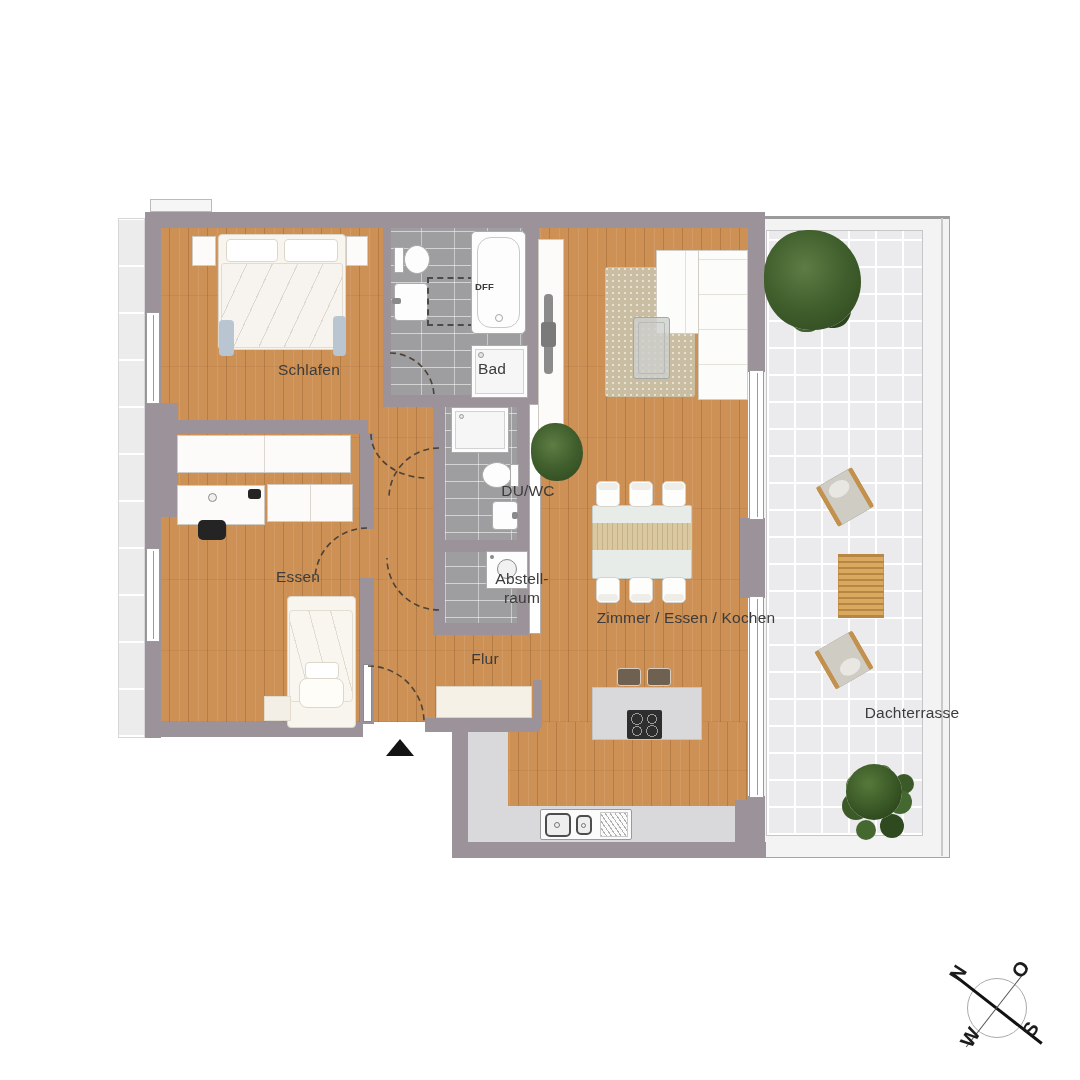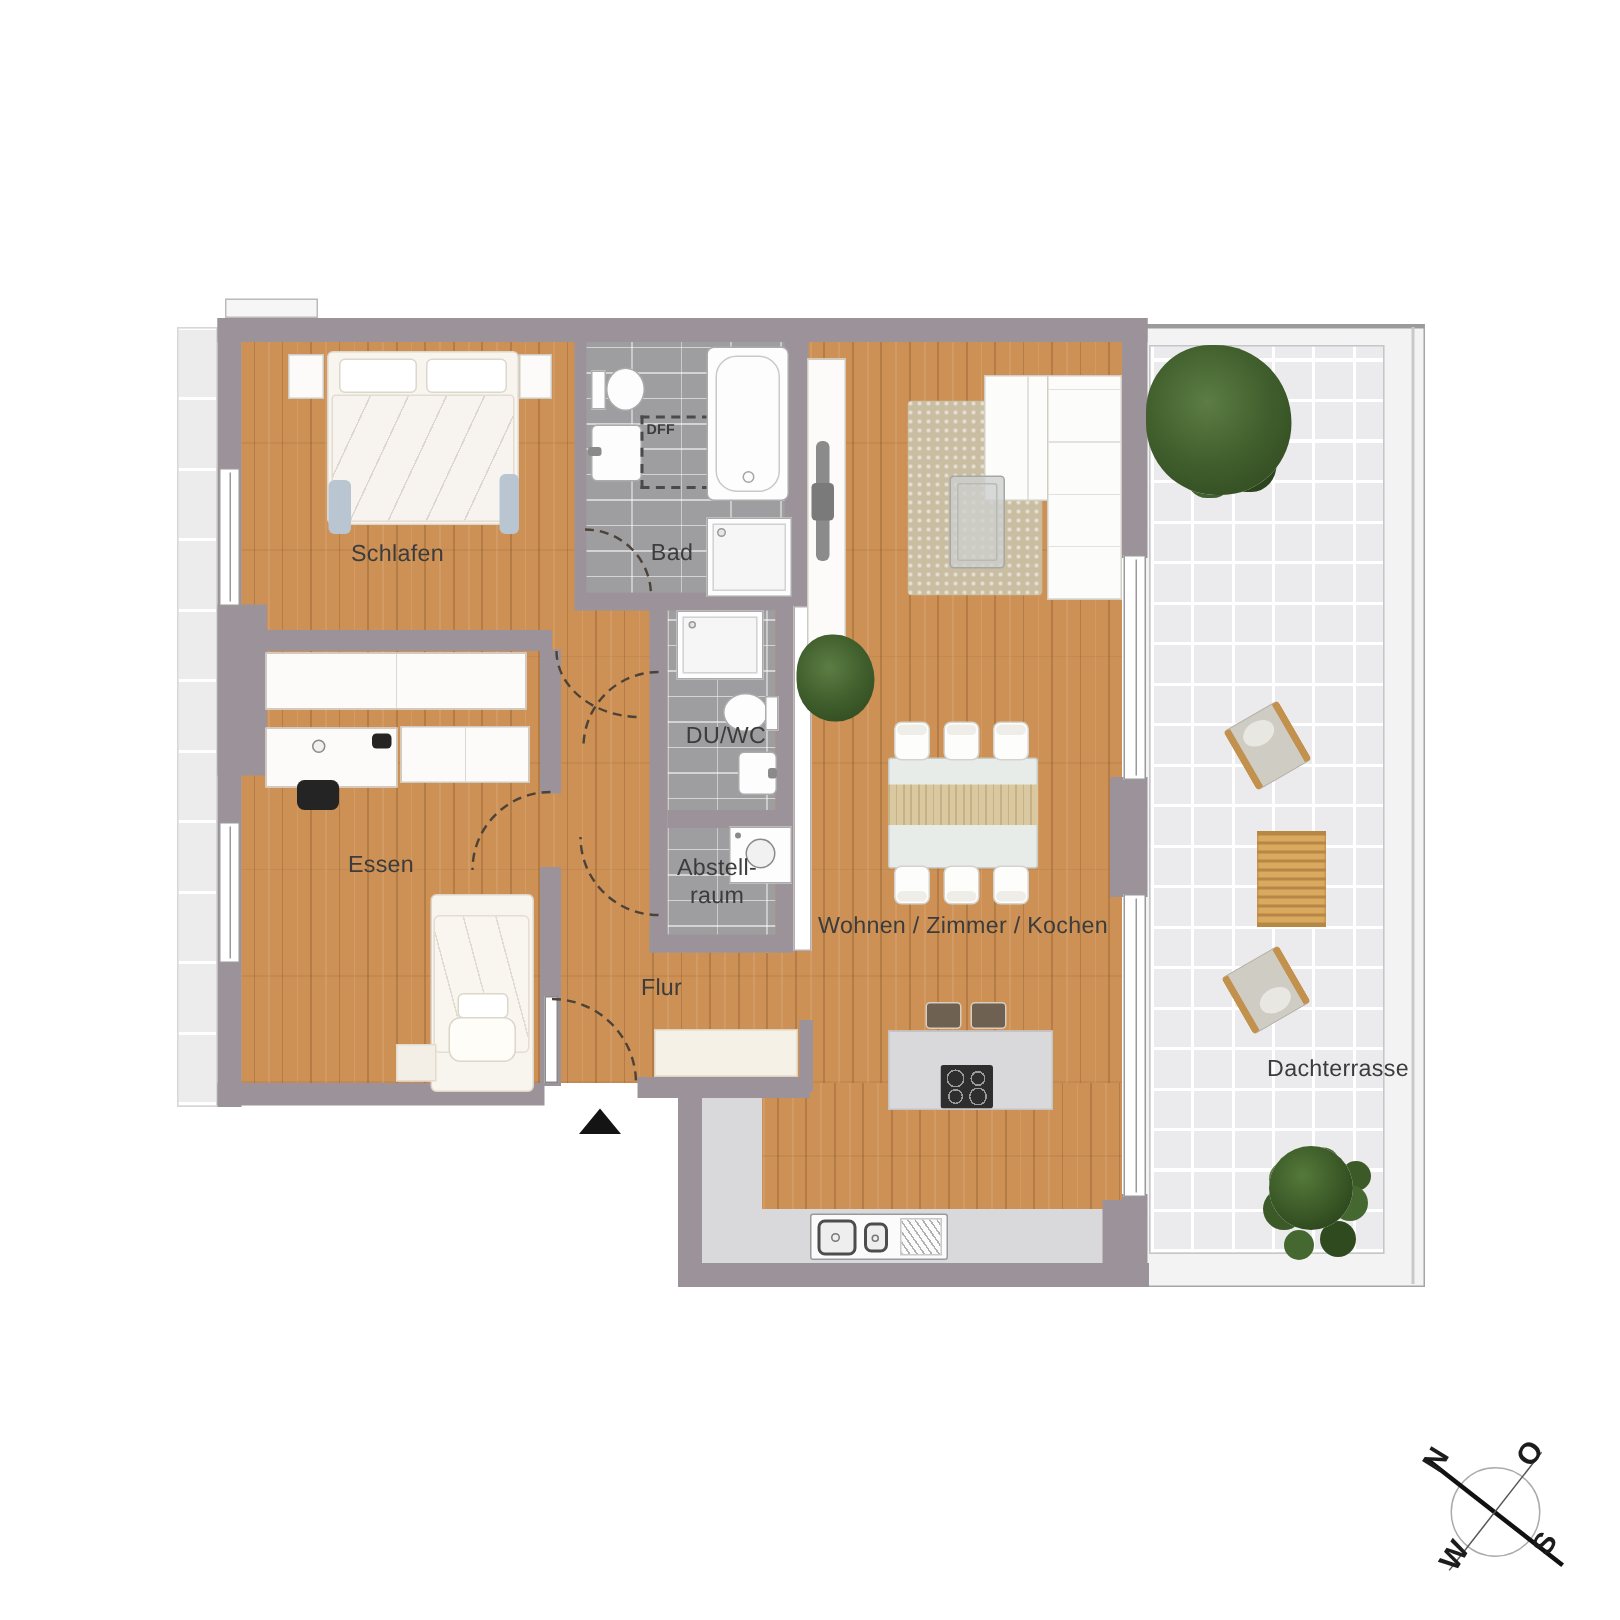--- a/index.html
+++ b/index.html
@@ -59,21 +59,21 @@
   .cooktop{background:#2e2e2e;border-radius:2px;
     background-image:
       radial-gradient(circle at 10px 9px, transparent 5px, #9a9a9a 5px 6px, transparent 6px),
       radial-gradient(circle at 25px 9px, transparent 4px, #9a9a9a 4px 5px, transparent 5px),
       radial-gradient(circle at 10px 21px, transparent 4px, #9a9a9a 4px 5px, transparent 5px),
       radial-gradient(circle at 25px 21px, transparent 5px, #9a9a9a 5px 6px, transparent 6px);}
   .fixture{background:#fdfdfd;border:1px solid #ababab;}
   .dashedbox{border:2px dashed #4a4a4a;background:transparent;}
   
   .rlabel{position:absolute;transform:translate(-50%,-50%);font-size:15.5px;color:var(--c-label,#3c3c3c);
-    white-space:nowrap;letter-spacing:0.2px;}
+    white-space:nowrap;letter-spacing:0.2px;margin-left:44px;}
   .rlabel.small{font-size:9.5px;font-weight:bold;transform:none;}
   .rlabel.two{text-align:center;line-height:19px;}
   .cletter{position:absolute;font-size:20px;font-weight:600;color:#1c1c1c;}
   .cline{position:absolute;transform-origin:center;}
   .tri-up{width:0;height:0;border-left:14px solid transparent;border-right:14px solid transparent;
     border-bottom:17px solid #141414;}
 </style>
 </head>
 <body>
 
@@ -225,22 +225,22 @@
   <div class="rlabel" style="left:265px;top:370px;">Schlafen</div>
   <div class="rlabel" style="left:448px;top:369px;">Bad</div>
   <div class="rlabel small" style="left:431px;top:281px;">DFF</div>
   <div class="rlabel" style="left:484px;top:491px;">DU/WC</div>
   <div class="rlabel two" style="left:478px;top:588px;">
     <span>Abstell-</span><br>
     <span>raum</span>
   </div>
   <div class="rlabel" style="left:254px;top:577px;">Essen</div>
   <div class="rlabel" style="left:441px;top:659px;">Flur</div>
-  <div class="rlabel" style="left:642px;top:618px;">Wohnen / Zimmer / Kochen</div>
-  <div class="rlabel" style="left:892px;top:713px;">Dachterrasse</div>
+  <div class="rlabel" style="left:642px;top:618px;">Zimmer / Essen / Kochen</div>
+  <div class="rlabel" style="left:868px;top:713px;">Dachterrasse</div>
 
   <div class="abs" style="left:925px;top:940px;width:160px;height:150px;">
     <div class="abs" style="left:42px;top:38px;width:60px;height:60px;border:1px solid #ababab;border-radius:50%;"></div>
     <div class="cline" style="left:15px;top:67px;width:114px;height:2.5px;background:#111;transform:rotate(38deg);"></div>
     <div class="cline" style="left:22px;top:67px;width:100px;height:1.2px;background:#555;transform:rotate(-52deg);"></div>
     <div class="cletter" style="left:26px;top:22px;transform:rotate(-58deg);">N</div>
     <div class="cletter" style="left:88px;top:18px;transform:rotate(-58deg);">O</div>
     <div class="cletter" style="left:99px;top:78px;transform:rotate(-58deg);">S</div>
     <div class="cletter" style="left:36px;top:86px;transform:rotate(-58deg);">W</div>
   </div>

